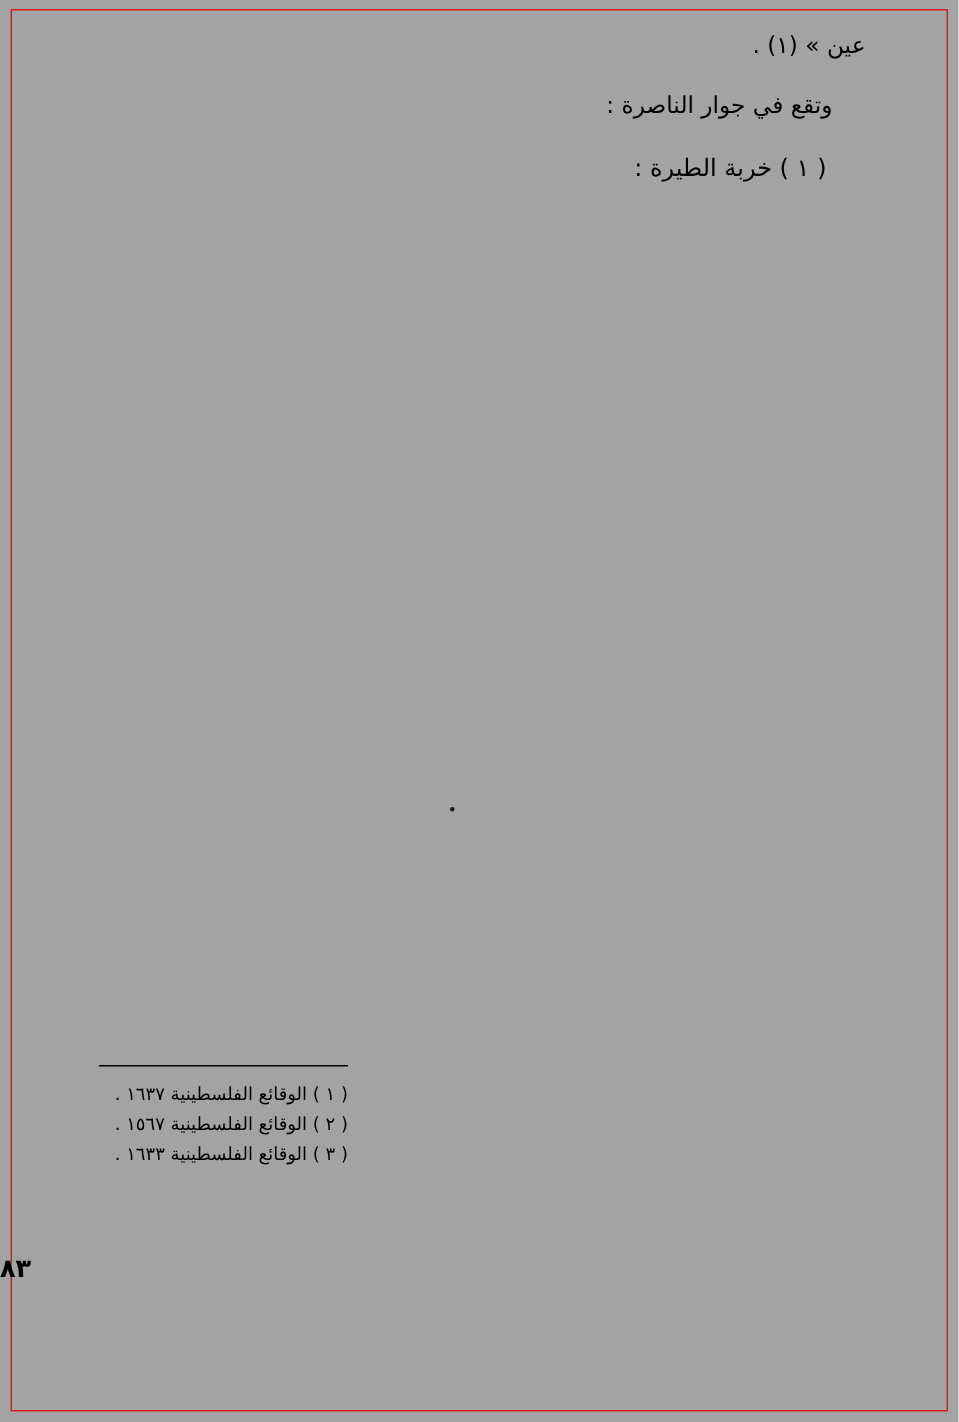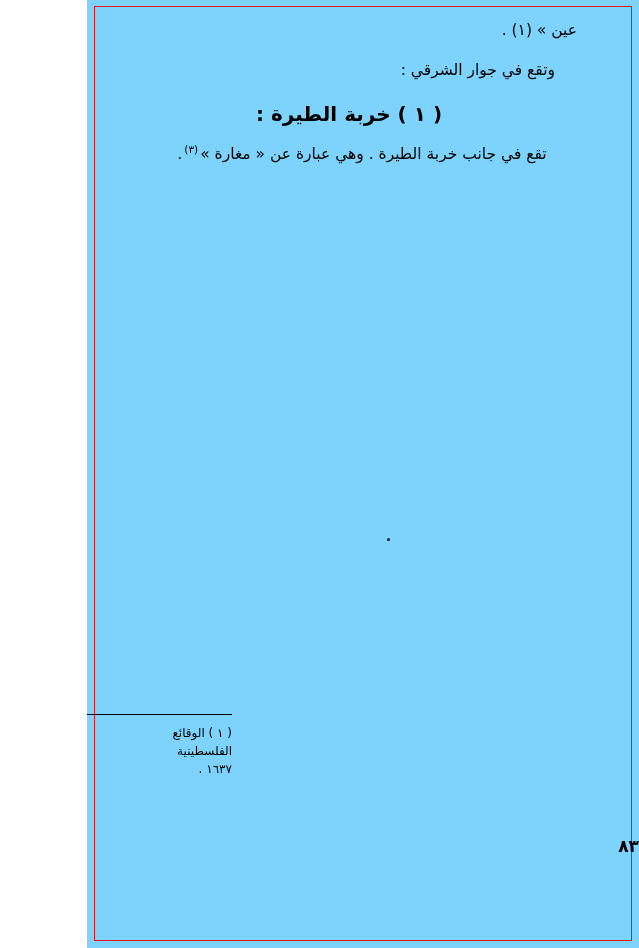--- a/index.html
+++ b/index.html
@@ -5,23 +5,23 @@
   html, body {
     margin: 0;
     padding: 0;
     background: #ffffff;
   }
   body {
     font-family: "DejaVu Sans", "Liberation Sans", sans-serif;
   }
   .page {
     position: relative;
-    width: 552px;
+    width: 639px;
     height: 948px;
-    background: #7dd3fc;
+    background: #a3a3a3;
     box-sizing: border-box;
     overflow: hidden;
   }
   
   .scan-border {
     position: absolute;
     top: 6px;
     left: 7px;
     right: 7px;
     bottom: 7px;
@@ -46,25 +46,24 @@
   }
   .line-tail {
     text-align: right;
     margin: 0 0 16px 0;
     padding-left: 18px;
   }
   .indent-1 {
     padding-right: 22px;
   }
   .heading {
-    font-size: 20px;
-    font-weight: bold;
+    font-size: 16px;
+    font-weight: normal;
     margin: 20px 0 14px 0;
     padding-right: 26px;
-    text-align: center;
   }
   .para {
     font-size: 15.5px;
     line-height: 1.85;
     margin: 0 0 8px 0;
     text-align: justify;
     text-align-last: center;
   }
   sup.note {
     font-size: 10.5px;
@@ -102,53 +101,52 @@
     text-align: right;
     padding-right: 345px;
     margin: 0 0 2px 0;
     letter-spacing: 0.2px;
   }
   .page-number {
     position: absolute;
     bottom: 92px;
     left: 0;
     right: 0;
-    text-align: right;
+    text-align: left;
     font-size: 17px;
     font-weight: bold;
     letter-spacing: 1px;
   }
 </style>
 </head>
 <body>
 
 <div class="page">
 
   <div class="scan-border"></div>
 
   <div class="content">
 
     <p class="line line-tail">عين » (١) .</p>
 
-    <p class="line indent-1">وتقع في جوار الشرقي :</p>
+    <p class="line indent-1">وتقع في جوار الناصرة :</p>
 
     <h2 class="heading">( ١ ) خربة الطيرة :</h2>
 
 
 
-    <p class="para">
-      <span>تقع في جانب خربة الطيرة . وهي عبارة عن « مغارة »</span><sup class="note">(٣)</sup><span>.</span>
-    </p>
 
     <div class="spacer-block"></div>
 
     <div class="stray-dot"></div>
 
     <div class="footnotes">
       <div class="footnote-rule"></div>
       <p class="footnote">( ١ ) الوقائع الفلسطينية ١٦٣٧ .</p>
+      <p class="footnote">( ٢ ) الوقائع الفلسطينية ١٥٦٧ .</p>
+      <p class="footnote">( ٣ ) الوقائع الفلسطينية ١٦٣٣ .</p>
     </div>
 
   </div>
 
   <div class="page-number">٨٣</div>
 
 </div>
 
 </body></html>

